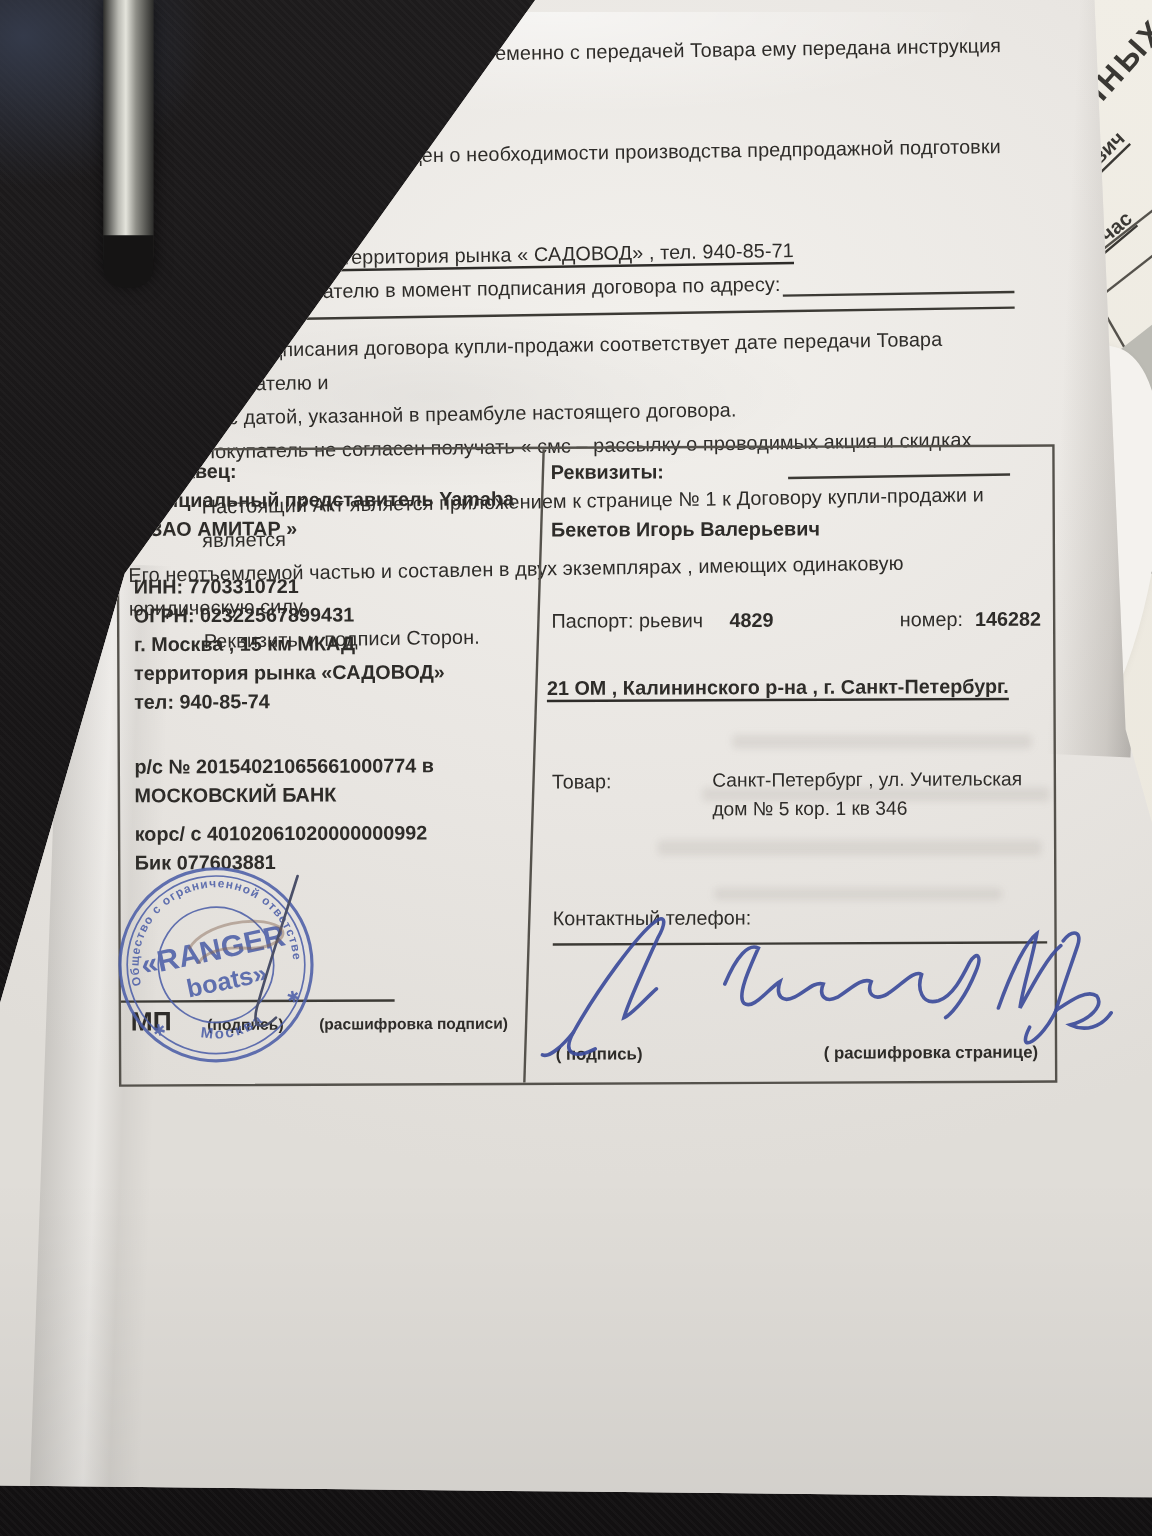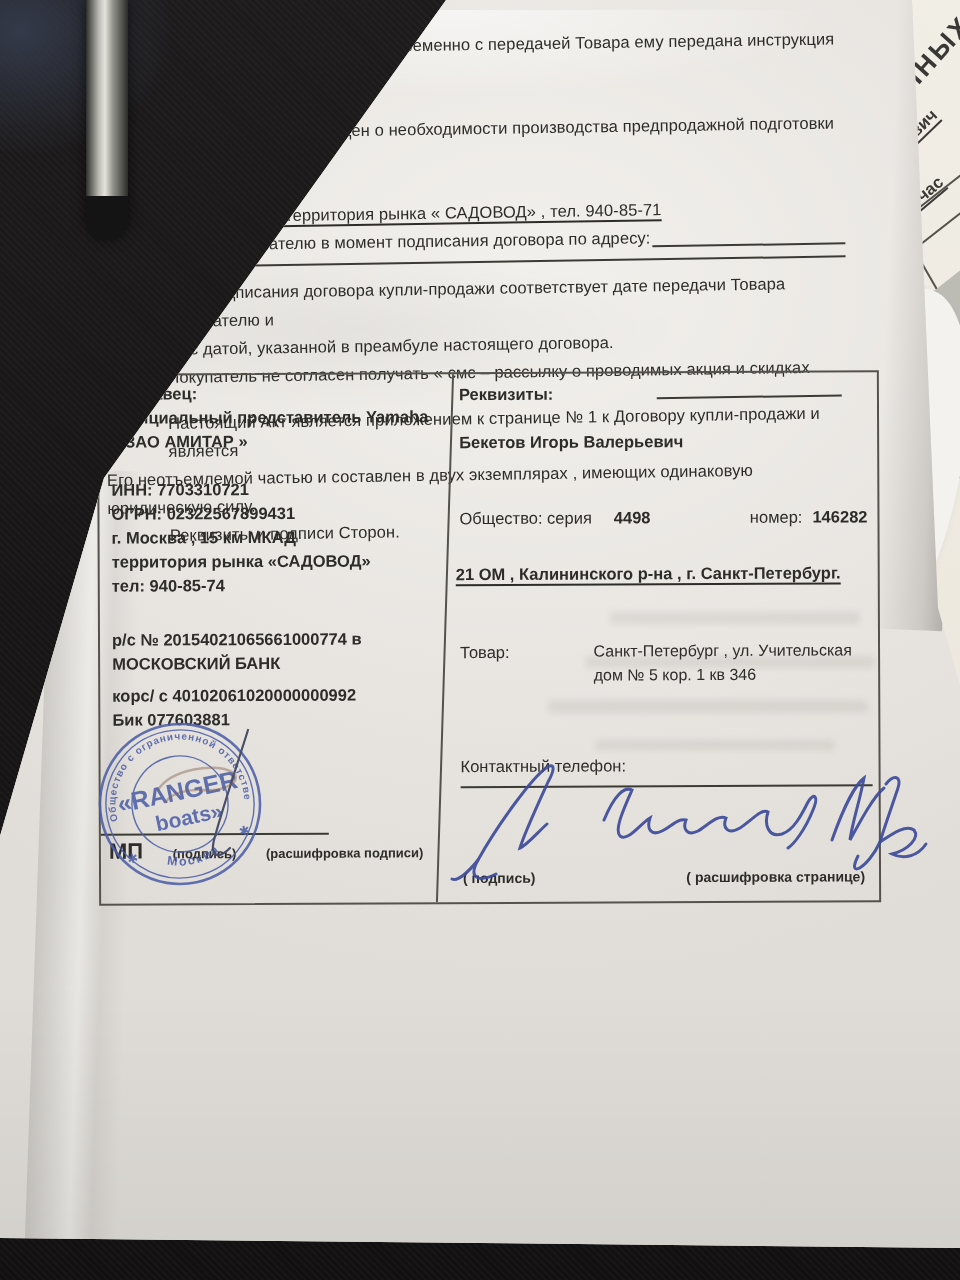--- a/index.html
+++ b/index.html
@@ -148,23 +148,23 @@
       <div class="mp-rule"></div>
       <div class="mp-row">
         <b>МП</b>
         <span>(подпись)</span>
         <span>(расшифровка подписи)</span>
       </div>
 
       <div class="bt" style="top:8px;">Реквизиты:</div>
       <div class="bt" style="top:56px;">Бекетов  Игорь  Валерьевич</div>
       <div class="bt pass-row" style="top:132px;right:10px;">
-        <span style="font-weight:normal;">Общество:  серия</span>
+        <span style="font-weight:normal;">Паспорт:  рьевич</span>
         <span class="gap"></span>
-        <span>4498</span>
+        <span>4829</span>
         <span class="biggap"></span>
         <span style="font-weight:normal;">номер:</span>
         <span class="gap" style="width:10px;"></span>
         <span>146282</span>
       </div>
       <div class="bt issued" style="top:188px;left:356px;">21 ОМ , Калининского р-на , г. Санкт-Петербург.</div>
       <div class="bt addr-block" style="top:266px;right:8px;">
         <span style="font-weight:normal;">Товар:</span>
         <span class="addr-val">
           <span style="font-weight:normal;display:block;">Санкт-Петербург , ул. Учительская</span>

